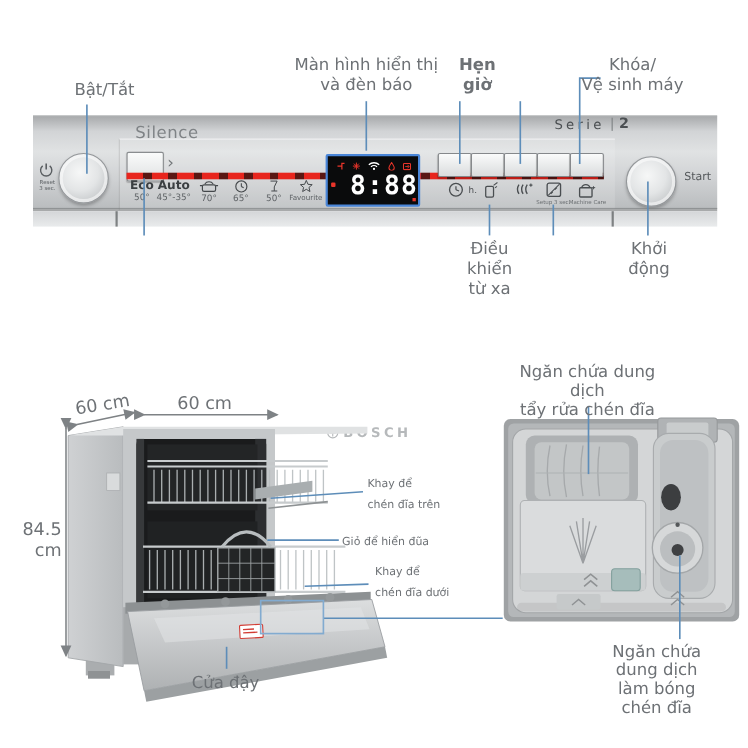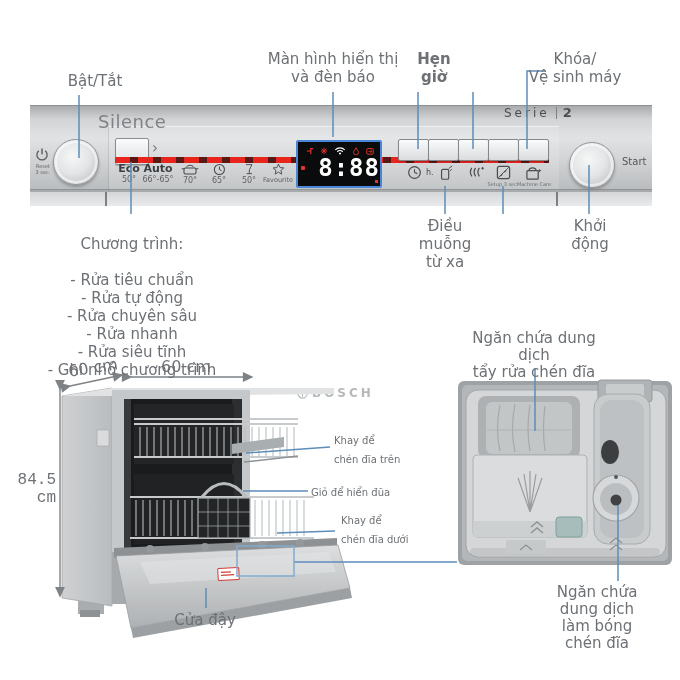--- a/index.html
+++ b/index.html
@@ -12,21 +12,21 @@
   .panel-inset{position:absolute;left:78px;top:20px;width:450px;height:64px;
          background:rgba(255,255,255,.14);border-left:1px solid rgba(0,0,0,.12);
          border-top:1px solid rgba(255,255,255,.5);}
   .panel-shadow{position:absolute;left:30px;top:189px;width:622px;height:3px;background:#797c7e;opacity:.65;}
   .door-strip{position:absolute;left:30px;top:192px;width:622px;height:14px;
          background:linear-gradient(180deg,#d4d6d8,#e9ebec);}
   .strip-tick{position:absolute;top:0;width:2px;height:14px;background:#5c6062;opacity:.75;}
   .knob{position:absolute;width:44px;height:44px;border-radius:50%;
         background:radial-gradient(circle at 42% 38%,#f6f7f7 0%,#e3e5e6 45%,#c3c6c8 80%,#aeb1b3 100%);
         border:1px solid #94979a;box-shadow:0 2px 3px rgba(0,0,0,.25),inset 0 0 0 3px rgba(255,255,255,.55);}
-  .silence{position:absolute;left:68px;top:5px;font-size:18px;color:#7f8386;letter-spacing:.5px;}
+  .silence{position:absolute;left:93px;top:5px;font-size:15px;color:#7f8386;letter-spacing:.5px;}
   .serie{position:absolute;left:474px;top:-1px;display:flex;align-items:center;gap:6px;
          font-size:12px;color:#4b4f52;}
   .serie .s1{letter-spacing:3px;}
   .serie .bar{width:1px;height:12px;background:#7c8082;}
   .serie .s2{font-weight:bold;font-size:13px;}
   .start-lab{position:absolute;left:592px;top:50px;font-size:10px;color:#54585b;}
   .pwr-ico{position:absolute;left:4px;top:41px;}
   .pwr-txt{position:absolute;left:0px;top:57px;width:26px;text-align:center;font-size:5px;color:#5e6265;line-height:6px;white-space:pre-line;}
   .prog-btn{position:absolute;left:85px;top:32px;width:32px;height:25px;border:1px solid #8a8d90;border-radius:2px;
          background:linear-gradient(180deg,#fafbfb,#dfe1e2);box-shadow:0 1px 1px rgba(0,0,0,.2);}
@@ -80,21 +80,21 @@
     <div class="prog-btn"></div>
     <div class="prog-arrow">›</div>
     <div class="stripe"></div>
 
     <div class="pcol" style="left:99px;">
       <div class="pname">Eco</div>
       <div class="ptemp">50°</div>
     </div>
     <div class="pcol" style="left:128px;">
       <div class="pname">Auto</div>
-      <div class="ptemp">66°-65°</div>
+      <div class="ptemp">45°-35°</div>
     </div>
     <div class="pcol" style="left:160px;">
       <div class="pico">
         <svg width="18" height="13" viewBox="0 0 24 16">
           <rect x="4" y="6" width="16" height="8" rx="2" stroke="#44484b" stroke-width="1.4" fill="none"></rect>
           <path d="M1 7h3M20 7h3M7 5c2-3.5 8-3.5 10 0" stroke="#44484b" stroke-width="1.3" fill="none"></path>
         </svg>
       </div>
       <div class="ptemp">70°</div>
     </div>
@@ -318,38 +318,29 @@
   </svg>
 
   <div class="lbl" style="left:79px;top:72px;margin-left:16px;">Bật/Tắt</div>
   <div class="lbl" style="left:333px;top:50px;">Màn hình hiển thị
 và đèn báo</div>
   <div class="lbl" style="left:434px;top:50px;font-weight:bold;">Hẹn
 giờ</div>
   <div class="lbl" style="left:575px;top:50px;">Khóa/
 Vệ sinh máy</div>
 
-  <div class="lbl" style="left:132px;top:217px;">
-    <span>Chương trình:</span><br>
-    <span>- Rửa tiêu chuẩn
-- Rửa tự động
-- Rửa chuyên sâu
-- Rửa nhanh
-- Rửa siêu tĩnh
-- Ghi nhớ chương trình</span>
-  </div>
   <div class="lbl" style="left:445px;top:217px;">Điều
-muỗng
+khiển
 từ xa</div>
   <div class="lbl" style="left:590px;top:217px;">Khởi
 động</div>
 
   <div class="dim" style="left:93px;top:358px;transform:translateX(-50%) rotate(-9deg);">60 cm</div>
   <div class="dim" style="left:186px;top:357px;transform:translateX(-50%);">60 cm</div>
-  <div class="dim" style="left:2px;top:471px;width:54px;text-align:right;font-family:Liberation Mono, monospace;">84.5 cm</div>
+  <div class="dim" style="left:2px;top:471px;width:54px;text-align:right;">84.5 cm</div>
 
   <div class="lbl-left" style="left:334px;top:431px;">Khay để
 chén đĩa trên</div>
   <div class="lbl-left" style="left:311px;top:483px;">Giỏ để hiển đũa</div>
   <div class="lbl-left" style="left:341px;top:511px;">Khay để
 chén đĩa dưới</div>
   <div class="lbl" style="left:205px;top:611px;">Cửa đậy</div>
   <div class="lbl" style="left:534px;top:330px;line-height:17px;">Ngăn chứa dung dịch
 tẩy rửa chén đĩa</div>
   <div class="lbl" style="left:597px;top:584px;line-height:17px;">Ngăn chứa dung dịch

